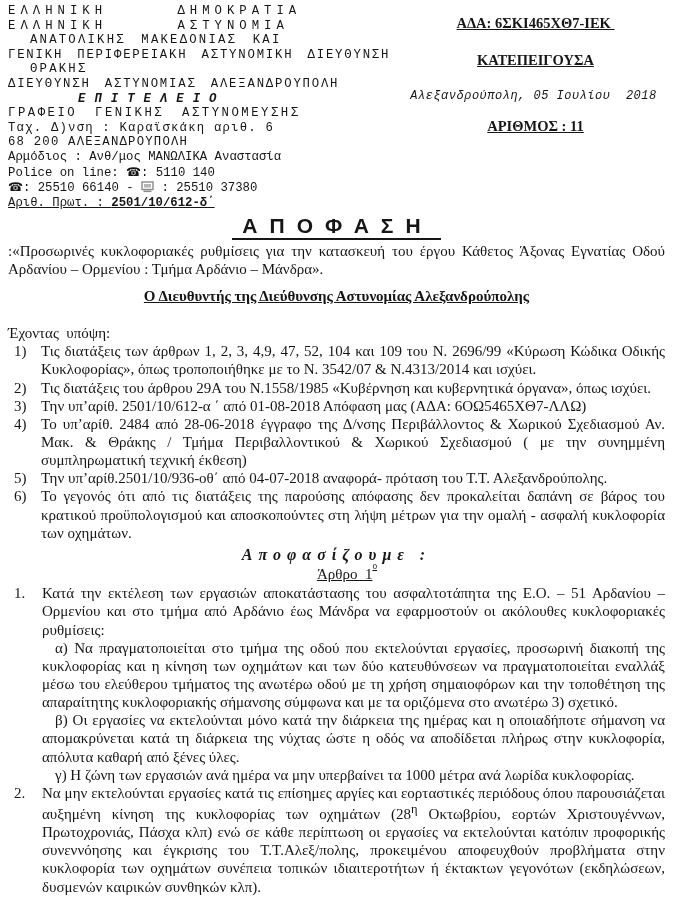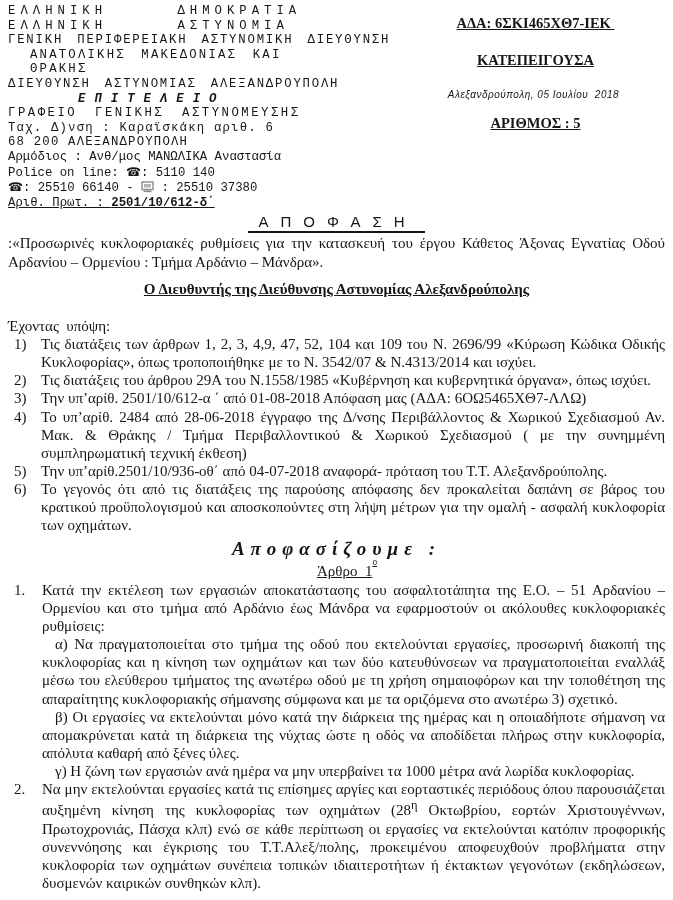--- a/index.html
+++ b/index.html
@@ -27,80 +27,80 @@
   .proto b{font-weight:bold;}
   .phone-glyph{font-family:"DejaVu Sans", sans-serif;font-size:12px;}
   .fax-icon-svg{vertical-align:-2px;}
 
   .h-right{
     flex:1;text-align:center;padding-top:11px;
     font-size:14.5px;font-weight:bold;
   }
   .h-right .rline{display:block;text-decoration:underline;margin-bottom:20px;white-space:pre;}
   .h-right .date{
-    font-family:Liberation Sans, sans-serif;font-style:italic;font-weight:normal;
-    text-decoration:none;font-size:10px;letter-spacing:0.5px;
+    font-family:Liberation Mono, monospace;font-style:italic;font-weight:normal;
+    text-decoration:none;font-size:12px;letter-spacing:0.5px;
     margin:17px 4px 15px 0;white-space:pre;
   }
 
   
   .docbody{font-size:15px;line-height:1.21;text-align:justify;}
   .title-wrap{text-align:center;margin:3px 0 3px 0;}
   .title{
-    font-family:"Liberation Sans", sans-serif;font-weight:normal;font-size:15px;
+    font-family:"Liberation Sans", sans-serif;font-weight:bold;font-size:21px;
     letter-spacing:12px;border-bottom:2px solid #161616;padding:0 8px 1px 10px;
   }
   .subject{margin:2px 0 0 0;}
   .center-bold-u{text-align:center;margin-top:9px;}
   .center-bold-u span{font-weight:bold;text-decoration:underline;}
   .having{margin-top:19px;white-space:pre-wrap;}
 
   .li{position:relative;padding-left:33px;margin:0;}
   .li .num{position:absolute;left:6px;top:0;}
   .li.art{padding-left:34px;}
   .sub{ text-indent:13px;}
 
   .decide-wrap{text-align:center;margin:3px 0 1px 0;}
-  .decide{font-weight:bold;font-style:italic;font-size:19px;letter-spacing:6px;}
+  .decide{font-weight:bold;font-style:italic;font-size:16px;letter-spacing:6px;}
   .article-head{text-align:center;margin:0 0 1px 0;}
   .article-head .art-t{text-decoration:underline;white-space:pre;margin-left:21px;}
   .article-head sup{font-size:0.62em;position:relative;top:-0.45em;text-decoration:underline;}
   .gap{height:14px;}
 </style>
 </head>
 <body>
 
 <div class="page">
 
   <div class="header">
     <div class="h-left">
       <span class="ln sp-wide">ΕΛΛΗΝΙΚΗ ΔΗΜΟΚΡΑΤΙΑ</span>
       <span class="ln sp-wide">ΕΛΛΗΝΙΚΗ ΑΣΤΥΝΟΜΙΑ</span>
+      <span class="ln ind1">ΑΝΑΤΟΛΙΚΗΣ ΜΑΚΕΔΟΝΙΑΣ ΚΑΙ</span>
       <span class="ln sp-med">ΓΕΝΙΚΗ ΠΕΡΙΦΕΡΕΙΑΚΗ ΑΣΤΥΝΟΜΙΚΗ ΔΙΕΥΘΥΝΣΗ</span>
-      <span class="ln ind1">ΑΝΑΤΟΛΙΚΗΣ ΜΑΚΕΔΟΝΙΑΣ ΚΑΙ</span>
       <span class="ln ind1">ΘΡΑΚΗΣ</span>
       <span class="ln sp-med">ΔΙΕΥΘΥΝΣΗ ΑΣΤΥΝΟΜΙΑΣ ΑΛΕΞΑΝΔΡΟΥΠΟΛΗ</span>
       <span class="ln staff">ΕΠΙΤΕΛΕΙΟ</span>
       <span class="ln office">ΓΡΑΦΕΙΟ ΓΕΝΙΚΗΣ ΑΣΤΥΝΟΜΕΥΣΗΣ</span>
       <span class="ln ital">Ταχ. Δ)νση : Καραϊσκάκη αριθ. 6</span>
       <span class="ln ital">68 200 ΑΛΕΞΑΝΔΡΟΥΠΟΛΗ</span>
       <span class="ln">Αρμόδιος : Ανθ/μος ΜΑΝΩΛΙΚΑ Αναστασία</span>
       <span class="ln"><span>Police on line: </span><span class="phone-glyph">☎</span><span>: 5110 140</span></span>
       <span class="ln"><span class="phone-glyph">☎</span><span>: 25510 66140 - </span><svg class="fax-icon-svg" width="13" height="12" viewBox="0 0 13 12">
             <rect x="1" y="1" width="11" height="7.5" fill="none" stroke="#8a8a8a" stroke-width="1.4"></rect>
             <rect x="3" y="3" width="7" height="3.5" fill="#b5b5b5"></rect>
             <rect x="2.5" y="9.5" width="8" height="1.6" fill="#8a8a8a"></rect>
           </svg><span> : 25510 37380</span></span>
       <span class="ln proto"><span>Αριθ. Πρωτ. : </span><b>2501/10/612-δ΄</b></span>
     </div>
     <div class="h-right">
       <span class="rline">ΑΔΑ: 6ΣΚΙ465ΧΘ7-ΙΕΚ </span>
       <span class="rline">ΚΑΤΕΠΕΙΓΟΥΣΑ</span>
       <span class="rline date">Αλεξανδρούπολη, 05 Ιουλίου  2018</span>
-      <span class="rline">ΑΡΙΘΜΟΣ : 5</span>
+      <span class="rline">ΑΡΙΘΜΟΣ : 11</span>
     </div>
   </div>
 
   <div class="docbody">
 
     <div class="title-wrap">
       <span class="title">ΑΠΟΦΑΣΗ</span>
     </div>
 
     <p class="subject">:«Προσωρινές κυκλοφοριακές ρυθμίσεις για την κατασκευή του έργου Κάθετος Άξονας Εγνατίας Οδού Αρδανίου – Ορμενίου : Τμήμα Αρδάνιο – Μάνδρα».</p>

